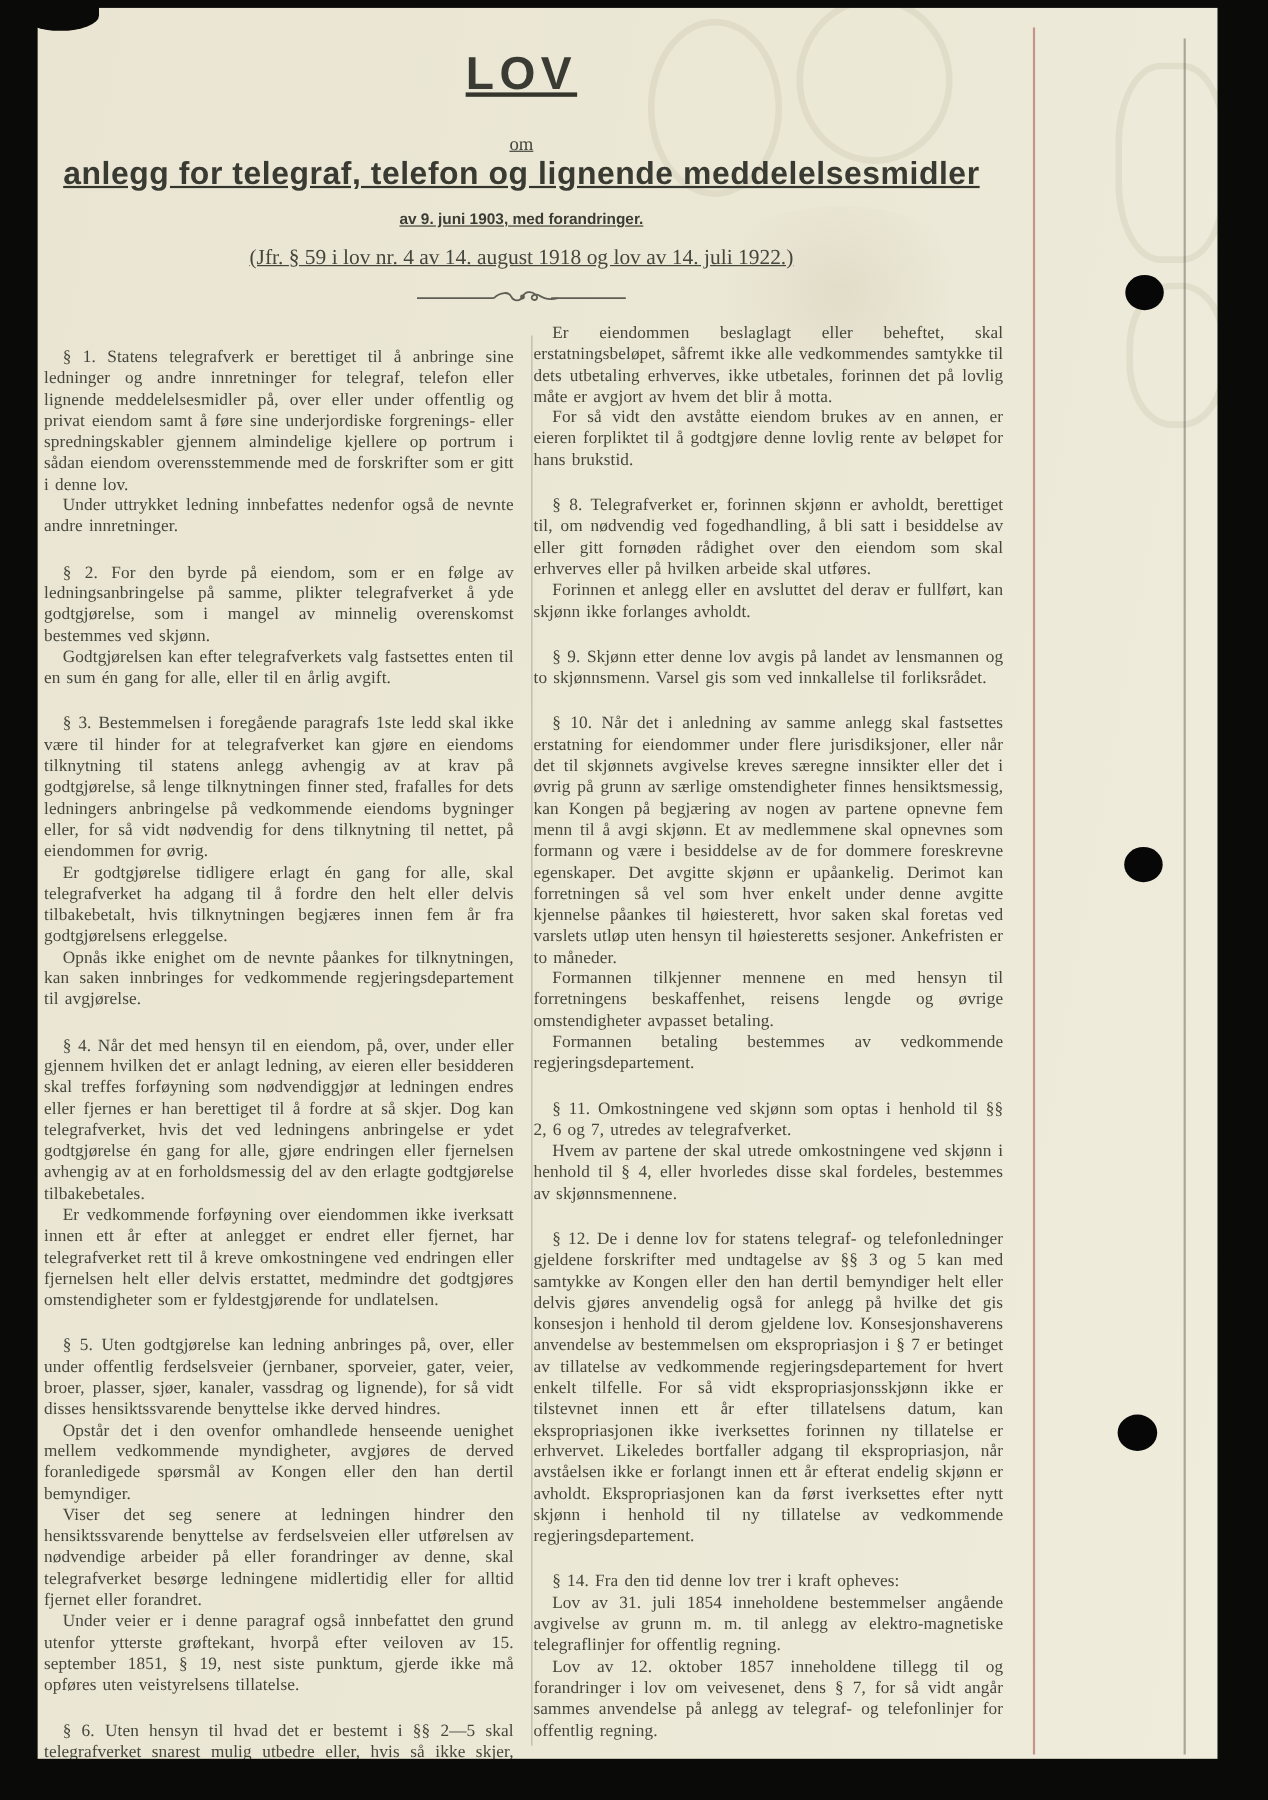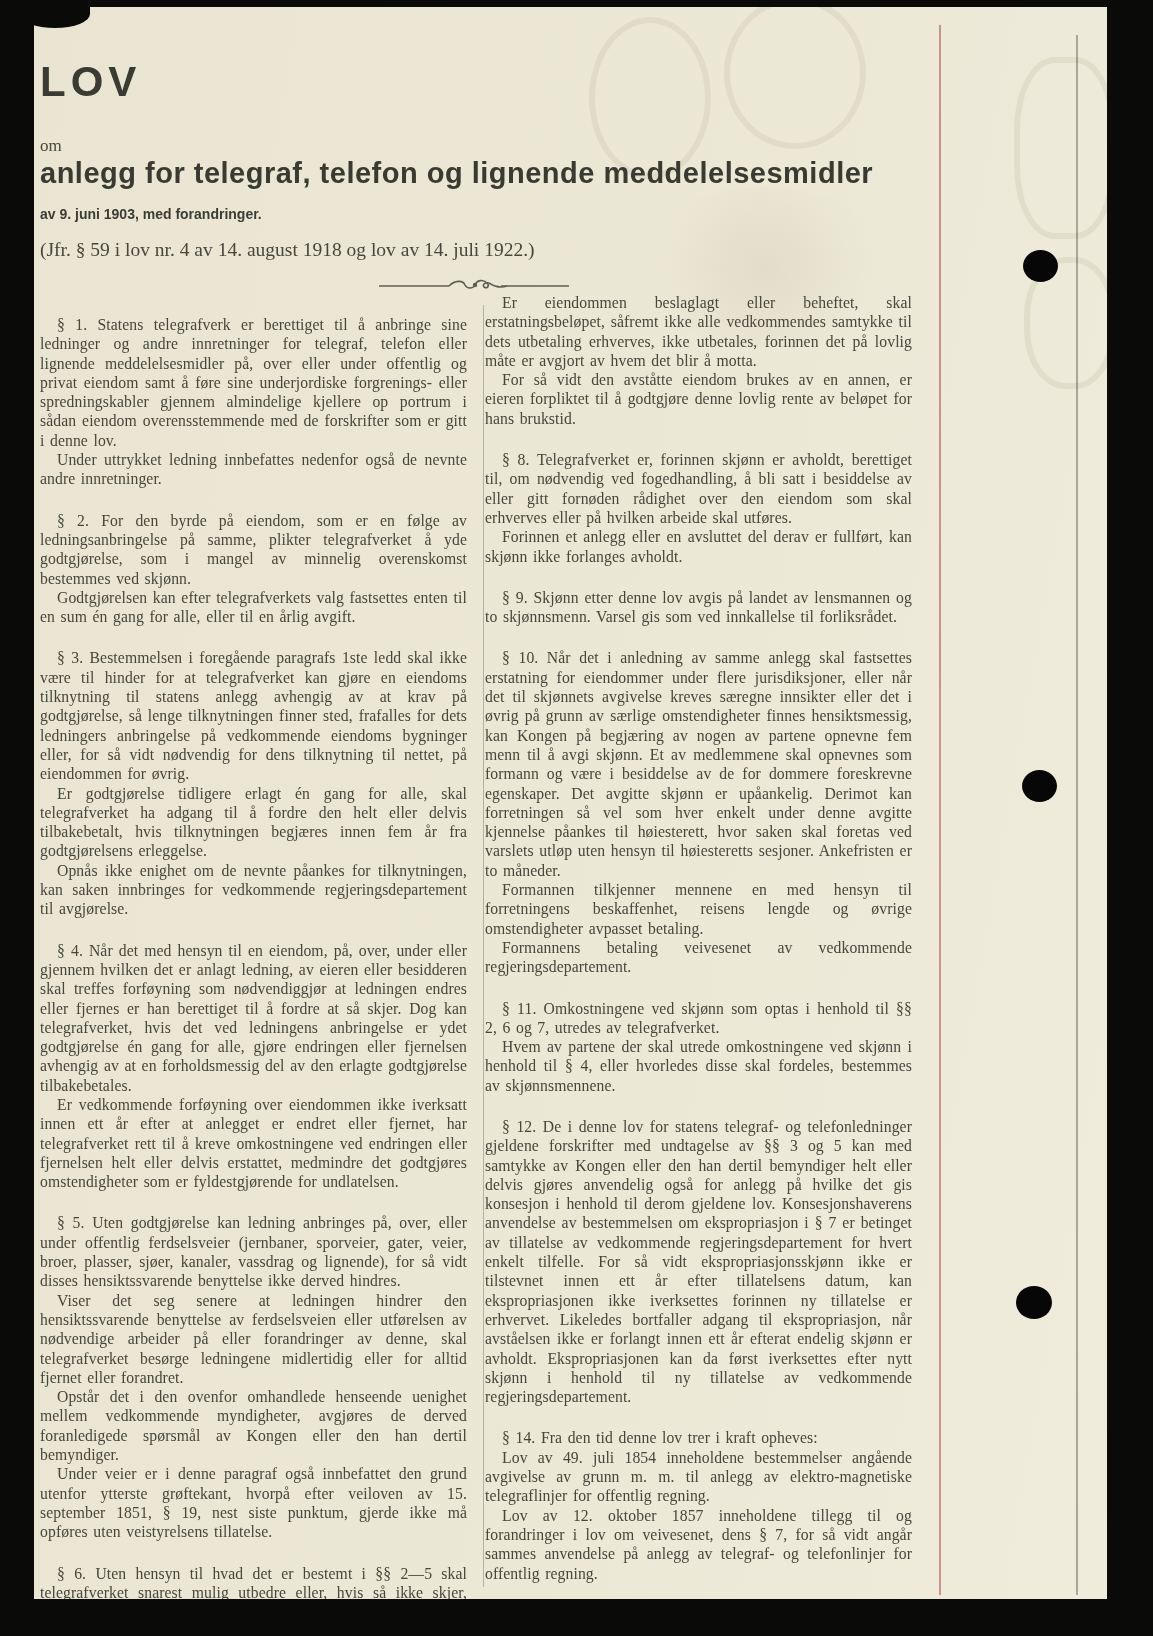--- a/index.html
+++ b/index.html
@@ -22,22 +22,22 @@
   .ghost.ring{border:6px solid rgba(120,115,80,0.10);background:transparent;}
   .ghost.blob{background:radial-gradient(circle, rgba(125,120,85,0.10) 0%, rgba(125,120,85,0) 70%);}
   
   .red-rule{position:absolute;width:2px;background:rgba(170,75,70,0.55);}
   .edge-rule{position:absolute;width:2px;background:rgba(40,40,35,0.35);}
   .col-rule{position:absolute;width:1px;background:rgba(80,78,65,0.35);}
   
   .hole{position:absolute;background:#070707;border-radius:50%;}
   
   .header{
-    position:absolute;left:6px;top:51px;width:868px;
-    text-align:left;color:#34352d;
+    position:absolute;left:6px;top:36px;width:868px;
+    text-align:center;color:#34352d;text-decoration:underline;
   }
   .t-lov{
     font-family:"Liberation Sans", sans-serif;
     font-weight:bold;font-size:42px;letter-spacing:5px;
     color:#3a3b33;
   }
   .t-om{font-size:17px;margin-top:30px;color:#45463c;}
   .t-subject{
     font-family:"Liberation Sans", sans-serif;
     font-weight:bold;font-size:29px;letter-spacing:0.5px;
@@ -104,39 +104,39 @@
         <p class="para sp">§ 1.  Statens telegrafverk er berettiget til å anbringe sine ledninger og andre innretninger for telegraf, telefon eller lignende meddelelsesmidler på, over eller under offentlig og privat eiendom samt å føre sine underjordiske forgrenings- eller spredningskabler gjennem almindelige kjellere op portrum i sådan eiendom overensstemmende med de forskrifter som er gitt i denne lov.</p>
         <p class="para">Under uttrykket ledning innbefattes nedenfor også de nevnte andre innretninger.</p>
         <p class="para sp">§ 2.  For den byrde på eiendom, som er en følge av ledningsanbringelse på samme, plikter telegrafverket å yde godtgjørelse, som i mangel av minnelig overenskomst bestemmes ved skjønn.</p>
         <p class="para">Godtgjørelsen kan efter telegrafverkets valg fastsettes enten til en sum én gang for alle, eller til en årlig avgift.</p>
         <p class="para sp">§ 3.  Bestemmelsen i foregående paragrafs 1ste ledd skal ikke være til hinder for at telegrafverket kan gjøre en eiendoms tilknytning til statens anlegg avhengig av at krav på godtgjørelse, så lenge tilknytningen finner sted, frafalles for dets ledningers anbringelse på vedkommende eiendoms bygninger eller, for så vidt nødvendig for dens tilknytning til nettet, på eiendommen for øvrig.</p>
         <p class="para">Er godtgjørelse tidligere erlagt én gang for alle, skal telegrafverket ha adgang til å fordre den helt eller delvis tilbakebetalt, hvis tilknytningen begjæres innen fem år fra godtgjørelsens erleggelse.</p>
         <p class="para">Opnås ikke enighet om de nevnte påankes for tilknytningen, kan saken innbringes for vedkommende regjeringsdepartement til avgjørelse.</p>
         <p class="para sp">§ 4.  Når det med hensyn til en eiendom, på, over, under eller gjennem hvilken det er anlagt ledning, av eieren eller besidderen skal treffes forføyning som nødvendiggjør at ledningen endres eller fjernes er han berettiget til å fordre at så skjer. Dog kan telegrafverket, hvis det ved ledningens anbringelse er ydet godtgjørelse én gang for alle, gjøre endringen eller fjernelsen avhengig av at en forholdsmessig del av den erlagte godtgjørelse tilbakebetales.</p>
         <p class="para">Er vedkommende forføyning over eiendommen ikke iverksatt innen ett år efter at anlegget er endret eller fjernet, har telegrafverket rett til å kreve omkostningene ved endringen eller fjernelsen helt eller delvis erstattet, medmindre det godtgjøres omstendigheter som er fyldestgjørende for undlatelsen.</p>
         <p class="para sp">§ 5.  Uten godtgjørelse kan ledning anbringes på, over, eller under offentlig ferdselsveier (jernbaner, sporveier, gater, veier, broer, plasser, sjøer, kanaler, vassdrag og lignende), for så vidt disses hensiktssvarende benyttelse ikke derved hindres.</p>
+        <p class="para">Opstår det i den ovenfor omhandlede henseende uenighet mellem vedkommende myndigheter, avgjøres de derved foranledigede spørsmål av Kongen eller den han dertil bemyndiger.</p>
         <p class="para">Viser det seg senere at ledningen hindrer den hensiktssvarende benyttelse av ferdselsveien eller utførelsen av nødvendige arbeider på eller forandringer av denne, skal telegrafverket besørge ledningene midlertidig eller for alltid fjernet eller forandret.</p>
-        <p class="para">Opstår det i den ovenfor omhandlede henseende uenighet mellem vedkommende myndigheter, avgjøres de derved foranledigede spørsmål av Kongen eller den han dertil bemyndiger.</p>
         <p class="para">Under veier er i denne paragraf også innbefattet den grund utenfor ytterste grøftekant, hvorpå efter veiloven av 15. september 1851, § 19, nest siste punktum, gjerde ikke må opføres uten veistyrelsens tillatelse.</p>
         <p class="para sp">§ 6.  Uten hensyn til hvad det er bestemt i §§ 2—5 skal telegrafverket snarest mulig utbedre eller, hvis så ikke skjer, efter skjønn erstatte den skade som måtte bevirkes ved utførelsen av telegraf- eller telefonanlegg eller ved senere arbeider på disse.</p>
       </div>
     <div class="col">
         <p class="para">Er eiendommen beslaglagt eller beheftet, skal erstatningsbeløpet, såfremt ikke alle vedkommendes samtykke til dets utbetaling erhverves, ikke utbetales, forinnen det på lovlig måte er avgjort av hvem det blir å motta.</p>
         <p class="para">For så vidt den avståtte eiendom brukes av en annen, er eieren forpliktet til å godtgjøre denne lovlig rente av beløpet for hans brukstid.</p>
         <p class="para sp">§ 8.  Telegrafverket er, forinnen skjønn er avholdt, berettiget til, om nødvendig ved fogedhandling, å bli satt i besiddelse av eller gitt fornøden rådighet over den eiendom som skal erhverves eller på hvilken arbeide skal utføres.</p>
         <p class="para">Forinnen et anlegg eller en avsluttet del derav er fullført, kan skjønn ikke forlanges avholdt.</p>
         <p class="para sp">§ 9.  Skjønn etter denne lov avgis på landet av lensmannen og to skjønnsmenn.  Varsel gis som ved innkallelse til forliksrådet.</p>
         <p class="para sp">§ 10.  Når det i anledning av samme anlegg skal fastsettes erstatning for eiendommer under flere jurisdiksjoner, eller når det til skjønnets avgivelse kreves særegne innsikter eller det i øvrig på grunn av særlige omstendigheter finnes hensiktsmessig, kan Kongen på begjæring av nogen av partene opnevne fem menn til å avgi skjønn. Et av medlemmene skal opnevnes som formann og være i besiddelse av de for dommere foreskrevne egenskaper. Det avgitte skjønn er upåankelig. Derimot kan forretningen så vel som hver enkelt under denne avgitte kjennelse påankes til høiesterett, hvor saken skal foretas ved varslets utløp uten hensyn til høiesteretts sesjoner.  Ankefristen er to måneder.</p>
         <p class="para">Formannen tilkjenner mennene en med hensyn til forretningens beskaffenhet, reisens lengde og øvrige omstendigheter avpasset betaling.</p>
-        <p class="para">Formannens betaling veivesenet av vedkommende regjeringsdepartement.</p>
+        <p class="para">Formannen betaling bestemmes av vedkommende regjeringsdepartement.</p>
         <p class="para sp">§ 11.  Omkostningene ved skjønn som optas i henhold til §§ 2, 6 og 7, utredes av telegrafverket.</p>
         <p class="para">Hvem av partene der skal utrede omkostningene ved skjønn i henhold til § 4, eller hvorledes disse skal fordeles, bestemmes av skjønnsmennene.</p>
         <p class="para sp">§ 12.  De i denne lov for statens telegraf- og telefonledninger gjeldene forskrifter med undtagelse av §§ 3 og 5 kan med samtykke av Kongen eller den han dertil bemyndiger helt eller delvis gjøres anvendelig også for anlegg på hvilke det gis konsesjon i henhold til derom gjeldene lov. Konsesjonshaverens anvendelse av bestemmelsen om ekspropriasjon i § 7 er betinget av tillatelse av vedkommende regjeringsdepartement for hvert enkelt tilfelle. For så vidt ekspropriasjonsskjønn ikke er tilstevnet innen ett år efter tillatelsens datum, kan ekspropriasjonen ikke iverksettes forinnen ny tillatelse er erhvervet. Likeledes bortfaller adgang til ekspropriasjon, når avståelsen ikke er forlangt innen ett år efterat endelig skjønn er avholdt. Ekspropriasjonen kan da først iverksettes efter nytt skjønn i henhold til ny tillatelse av vedkommende regjeringsdepartement.</p>
         <p class="para sp">§ 14.  Fra den tid denne lov trer i kraft opheves:</p>
-        <p class="para">Lov av 49. juli 1854 inneholdene bestemmelser angående avgivelse av grunn m. m. til anlegg av elektro-magnetiske telegraflinjer for offentlig regning.</p>
+        <p class="para">Lov av 31. juli 1854 inneholdene bestemmelser angående avgivelse av grunn m. m. til anlegg av elektro-magnetiske telegraflinjer for offentlig regning.</p>
         <p class="para">Lov av 12. oktober 1857 inneholdene tillegg til og forandringer i lov om veivesenet, dens § 7, for så vidt angår sammes anvendelse på anlegg av telegraf- og telefonlinjer for offentlig regning.</p>
       </div>
   </div>
 
 </div>
 
 <div style="position:absolute;left:0;top:0;width:1153px;height:7px;background:#0a0a08;"></div>
 <div style="position:absolute;left:0;top:0;width:34px;height:1636px;background:#0a0a08;"></div>
 <div style="position:absolute;left:1107px;top:0;width:46px;height:1636px;background:#0a0a08;"></div>
 <div style="position:absolute;left:0;top:1599px;width:1153px;height:37px;background:#0a0a08;"></div>

